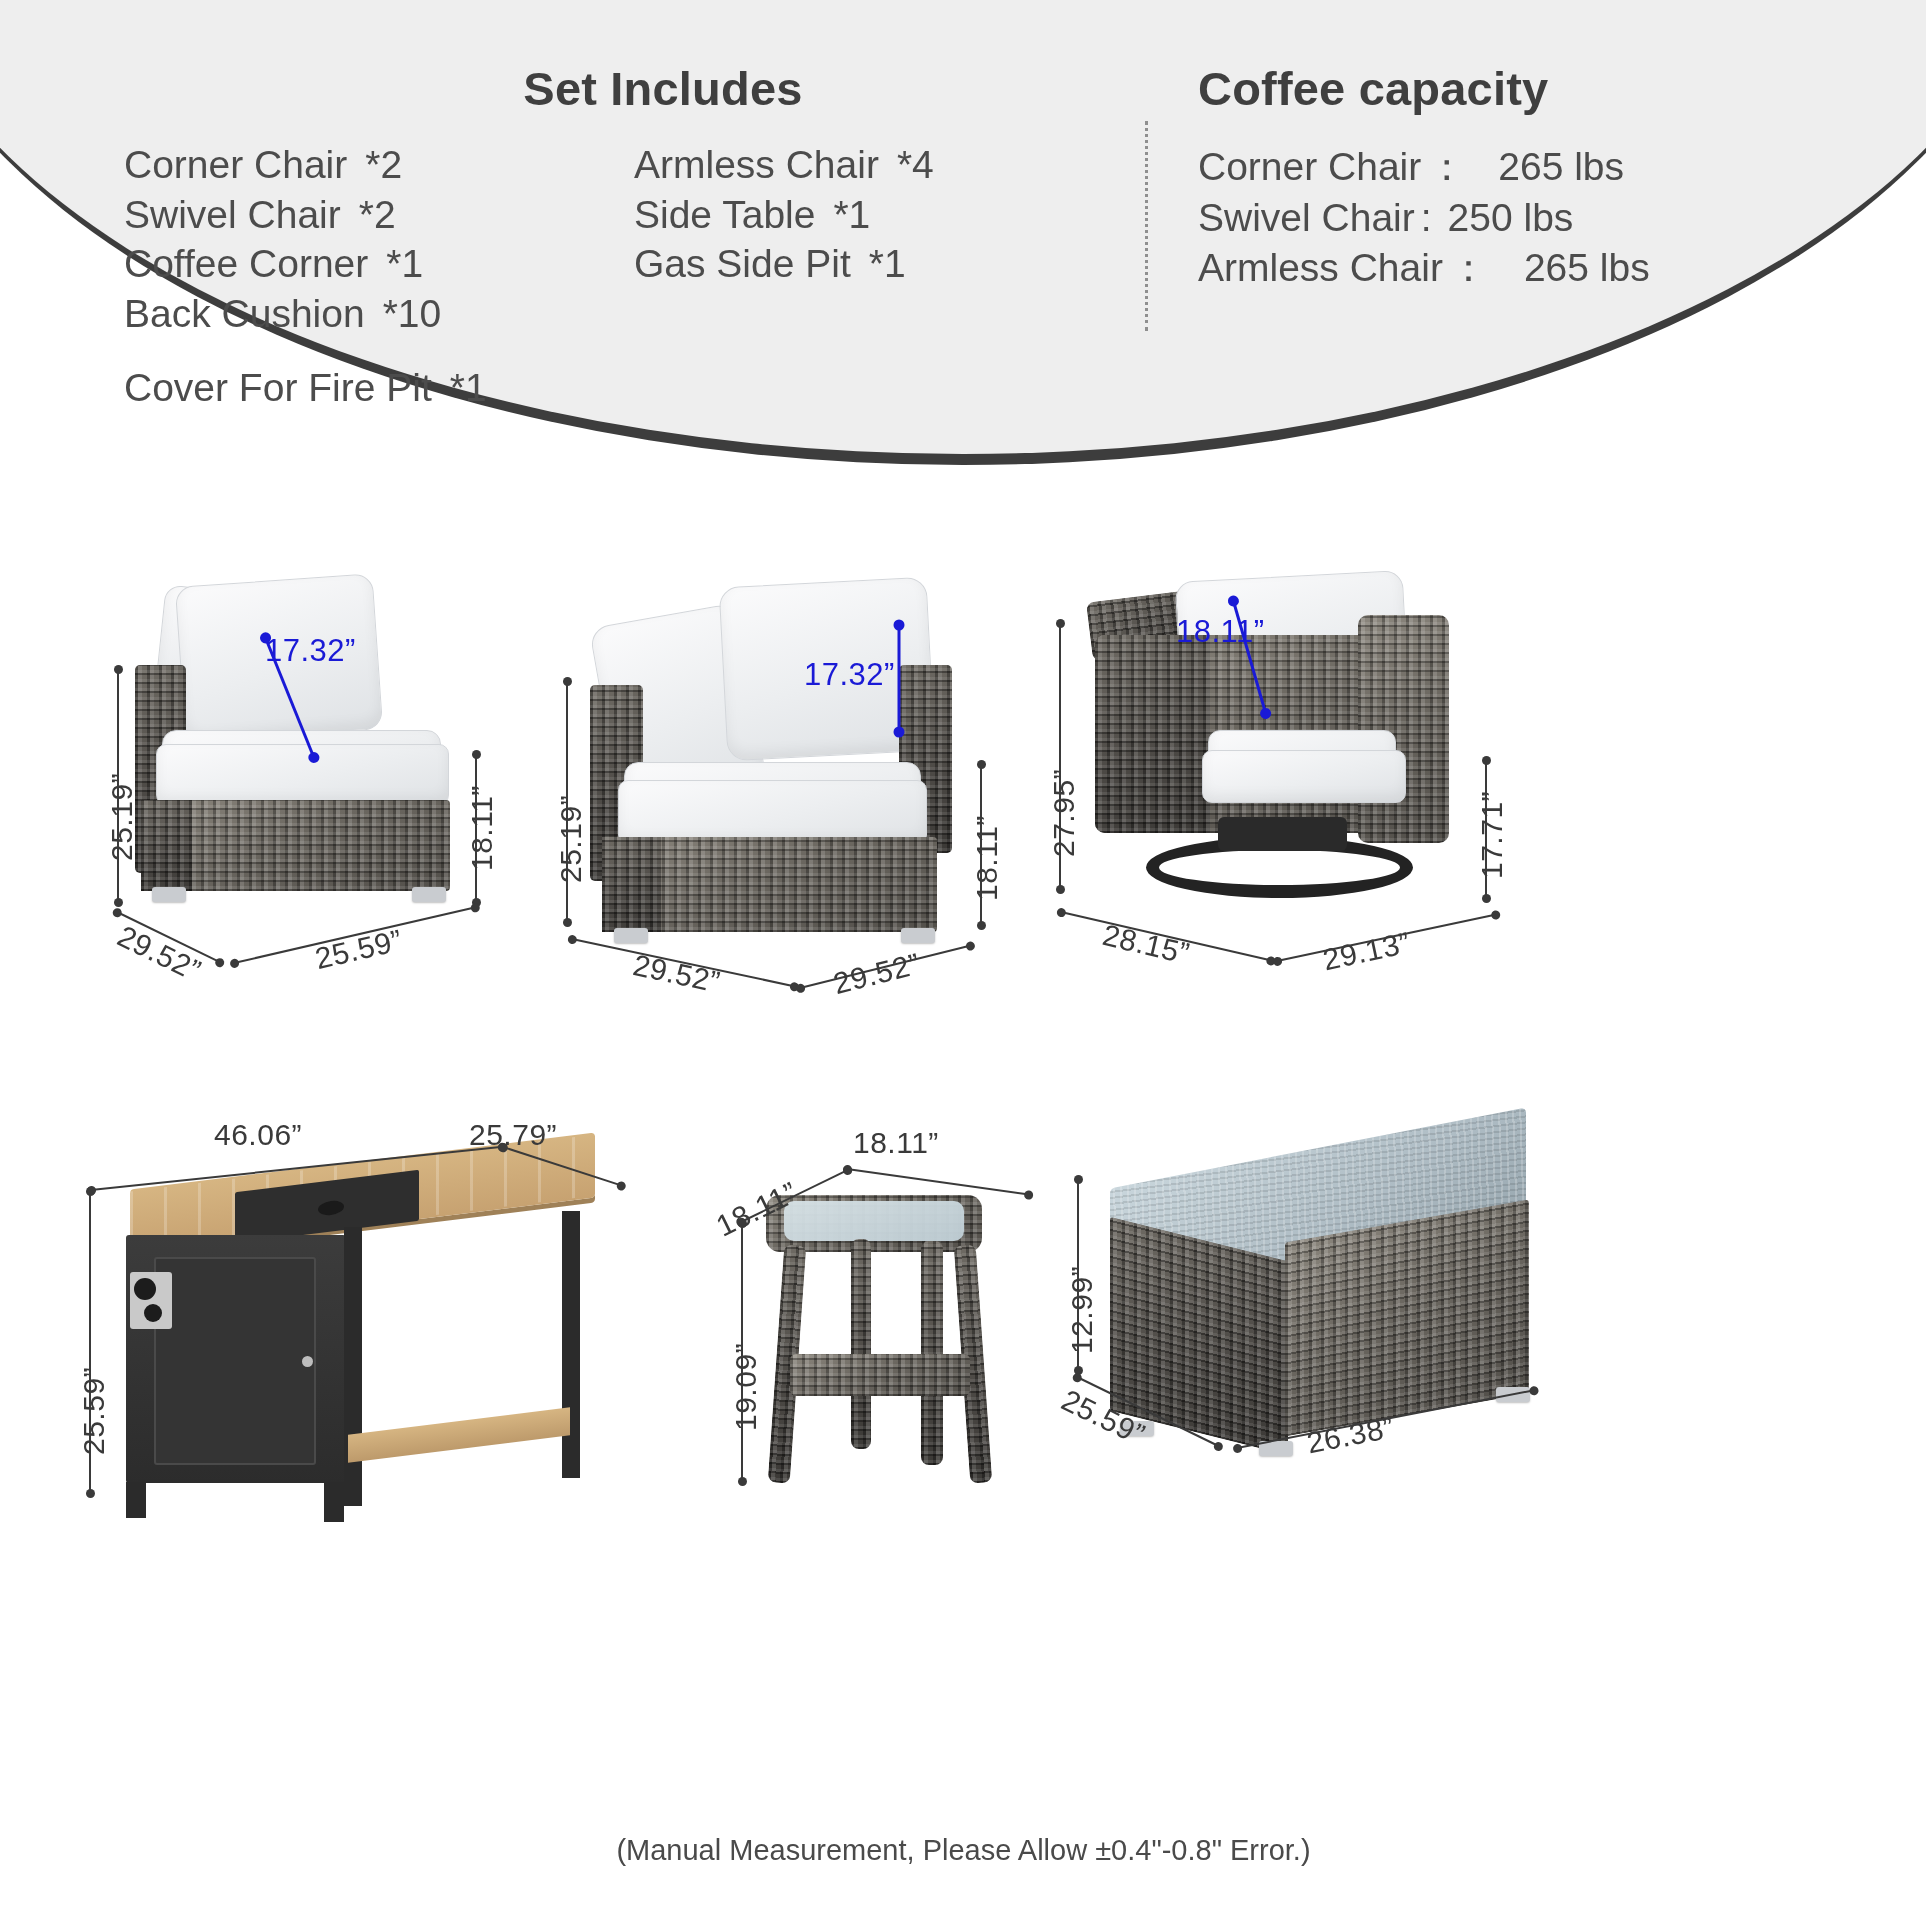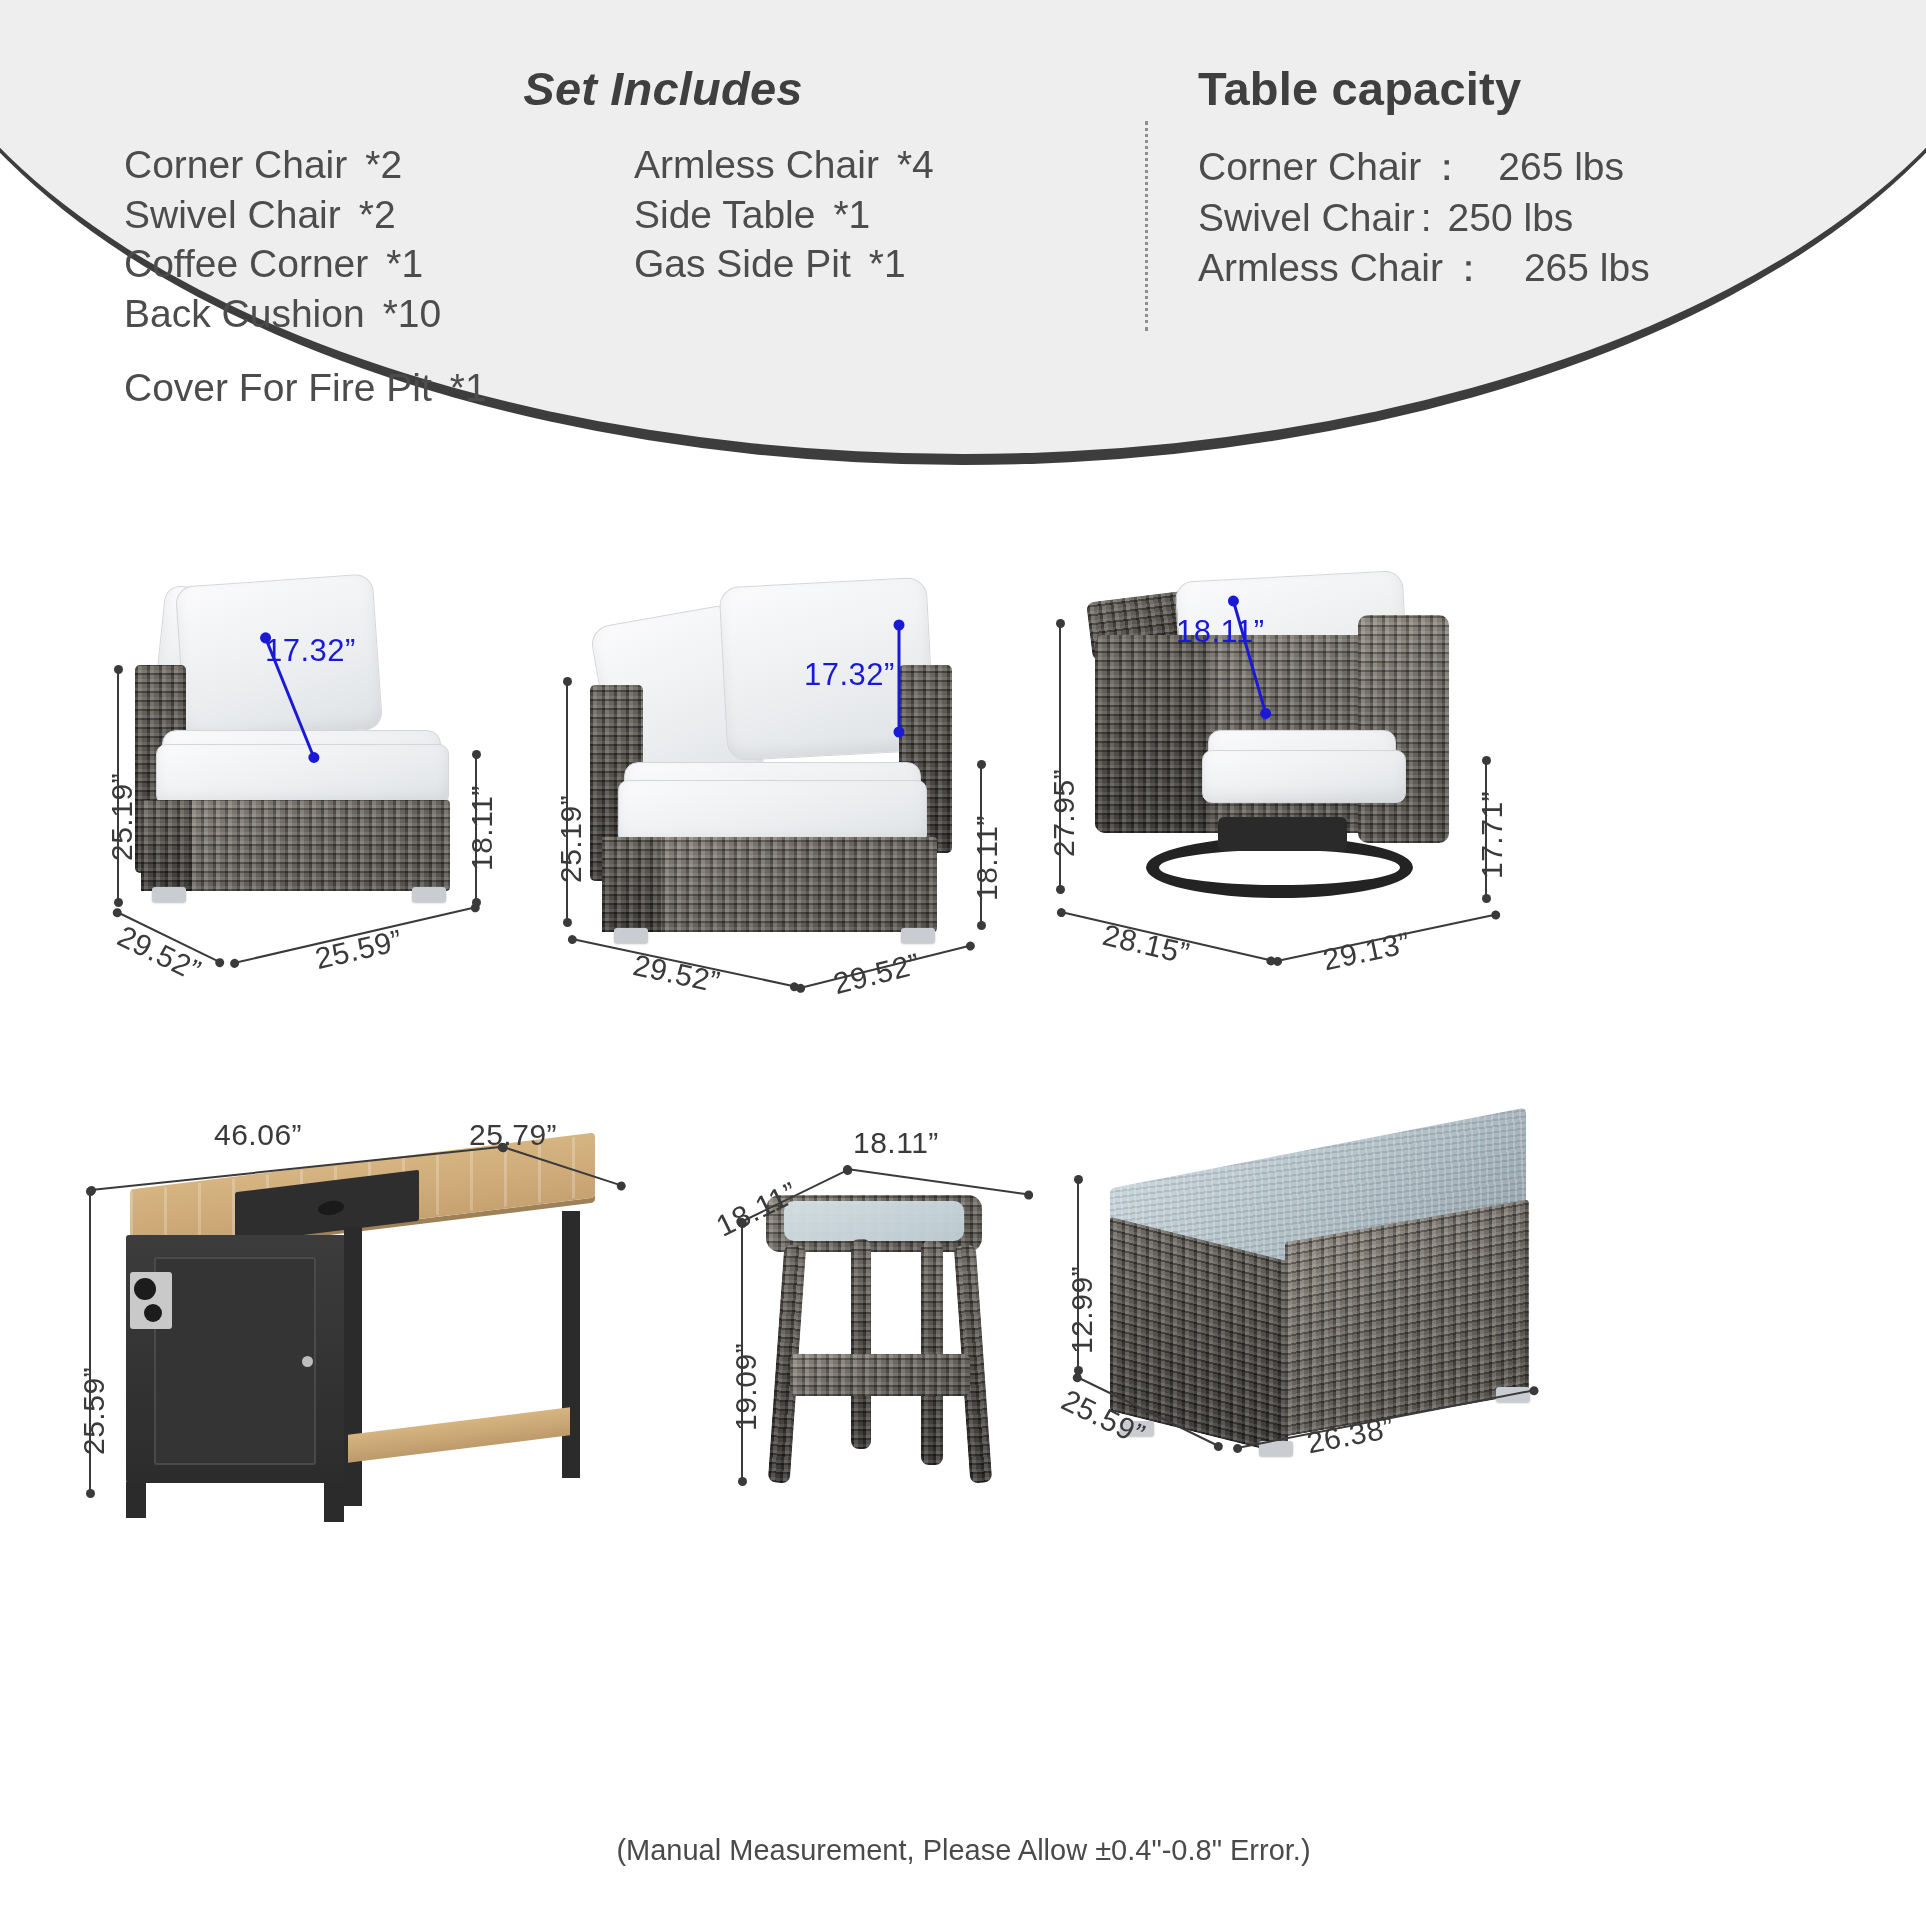--- a/index.html
+++ b/index.html
@@ -32,21 +32,21 @@
     font-size:47px;
     color:#3f3f3f;
     letter-spacing:0.2px;
     text-align:center;
     white-space:nowrap;
   }
 
   #set-includes-panel{
     position:absolute; left:94px; top:61px; width:1049px;
   }
-  #set-includes-title{ margin-left:89px;font-style:italic; }
+  #set-includes-title{ margin-left:89px; }
   #set-includes-grid{
     margin-top:24px;
     position:relative;
   }
   .si-col{ position:absolute; top:0; }
   #si-col-left{ left:30px; width:515px; }
   #si-col-right{ left:540px; width:495px; }
   .si-row{
     font-size:39px;
     color:#4c4c4c;
@@ -201,21 +201,21 @@
         <span class="si-label">Cover For Fire Pit</span>
         <span class="si-qty">*1</span>
       </div>
 
     </div>
   </div>
 
   <div id="header-divider"></div>
 
   <div id="weight-panel">
-    <div id="weight-title" class="panel-title">Table capacity</div>
+    <div id="weight-title" class="panel-title">Coffee capacity</div>
     <div id="weight-rows">
       <div class="wc-row pad-a">
         <span class="wc-name">Corner Chair</span>
         <span class="wc-colon">：</span>
         <span class="wc-val">265 lbs</span>
       </div>
       <div class="wc-row pad-b">
         <span class="wc-name">Swivel Chair</span>
         <span class="wc-colon">:</span>
         <span class="wc-val">250 lbs</span>

